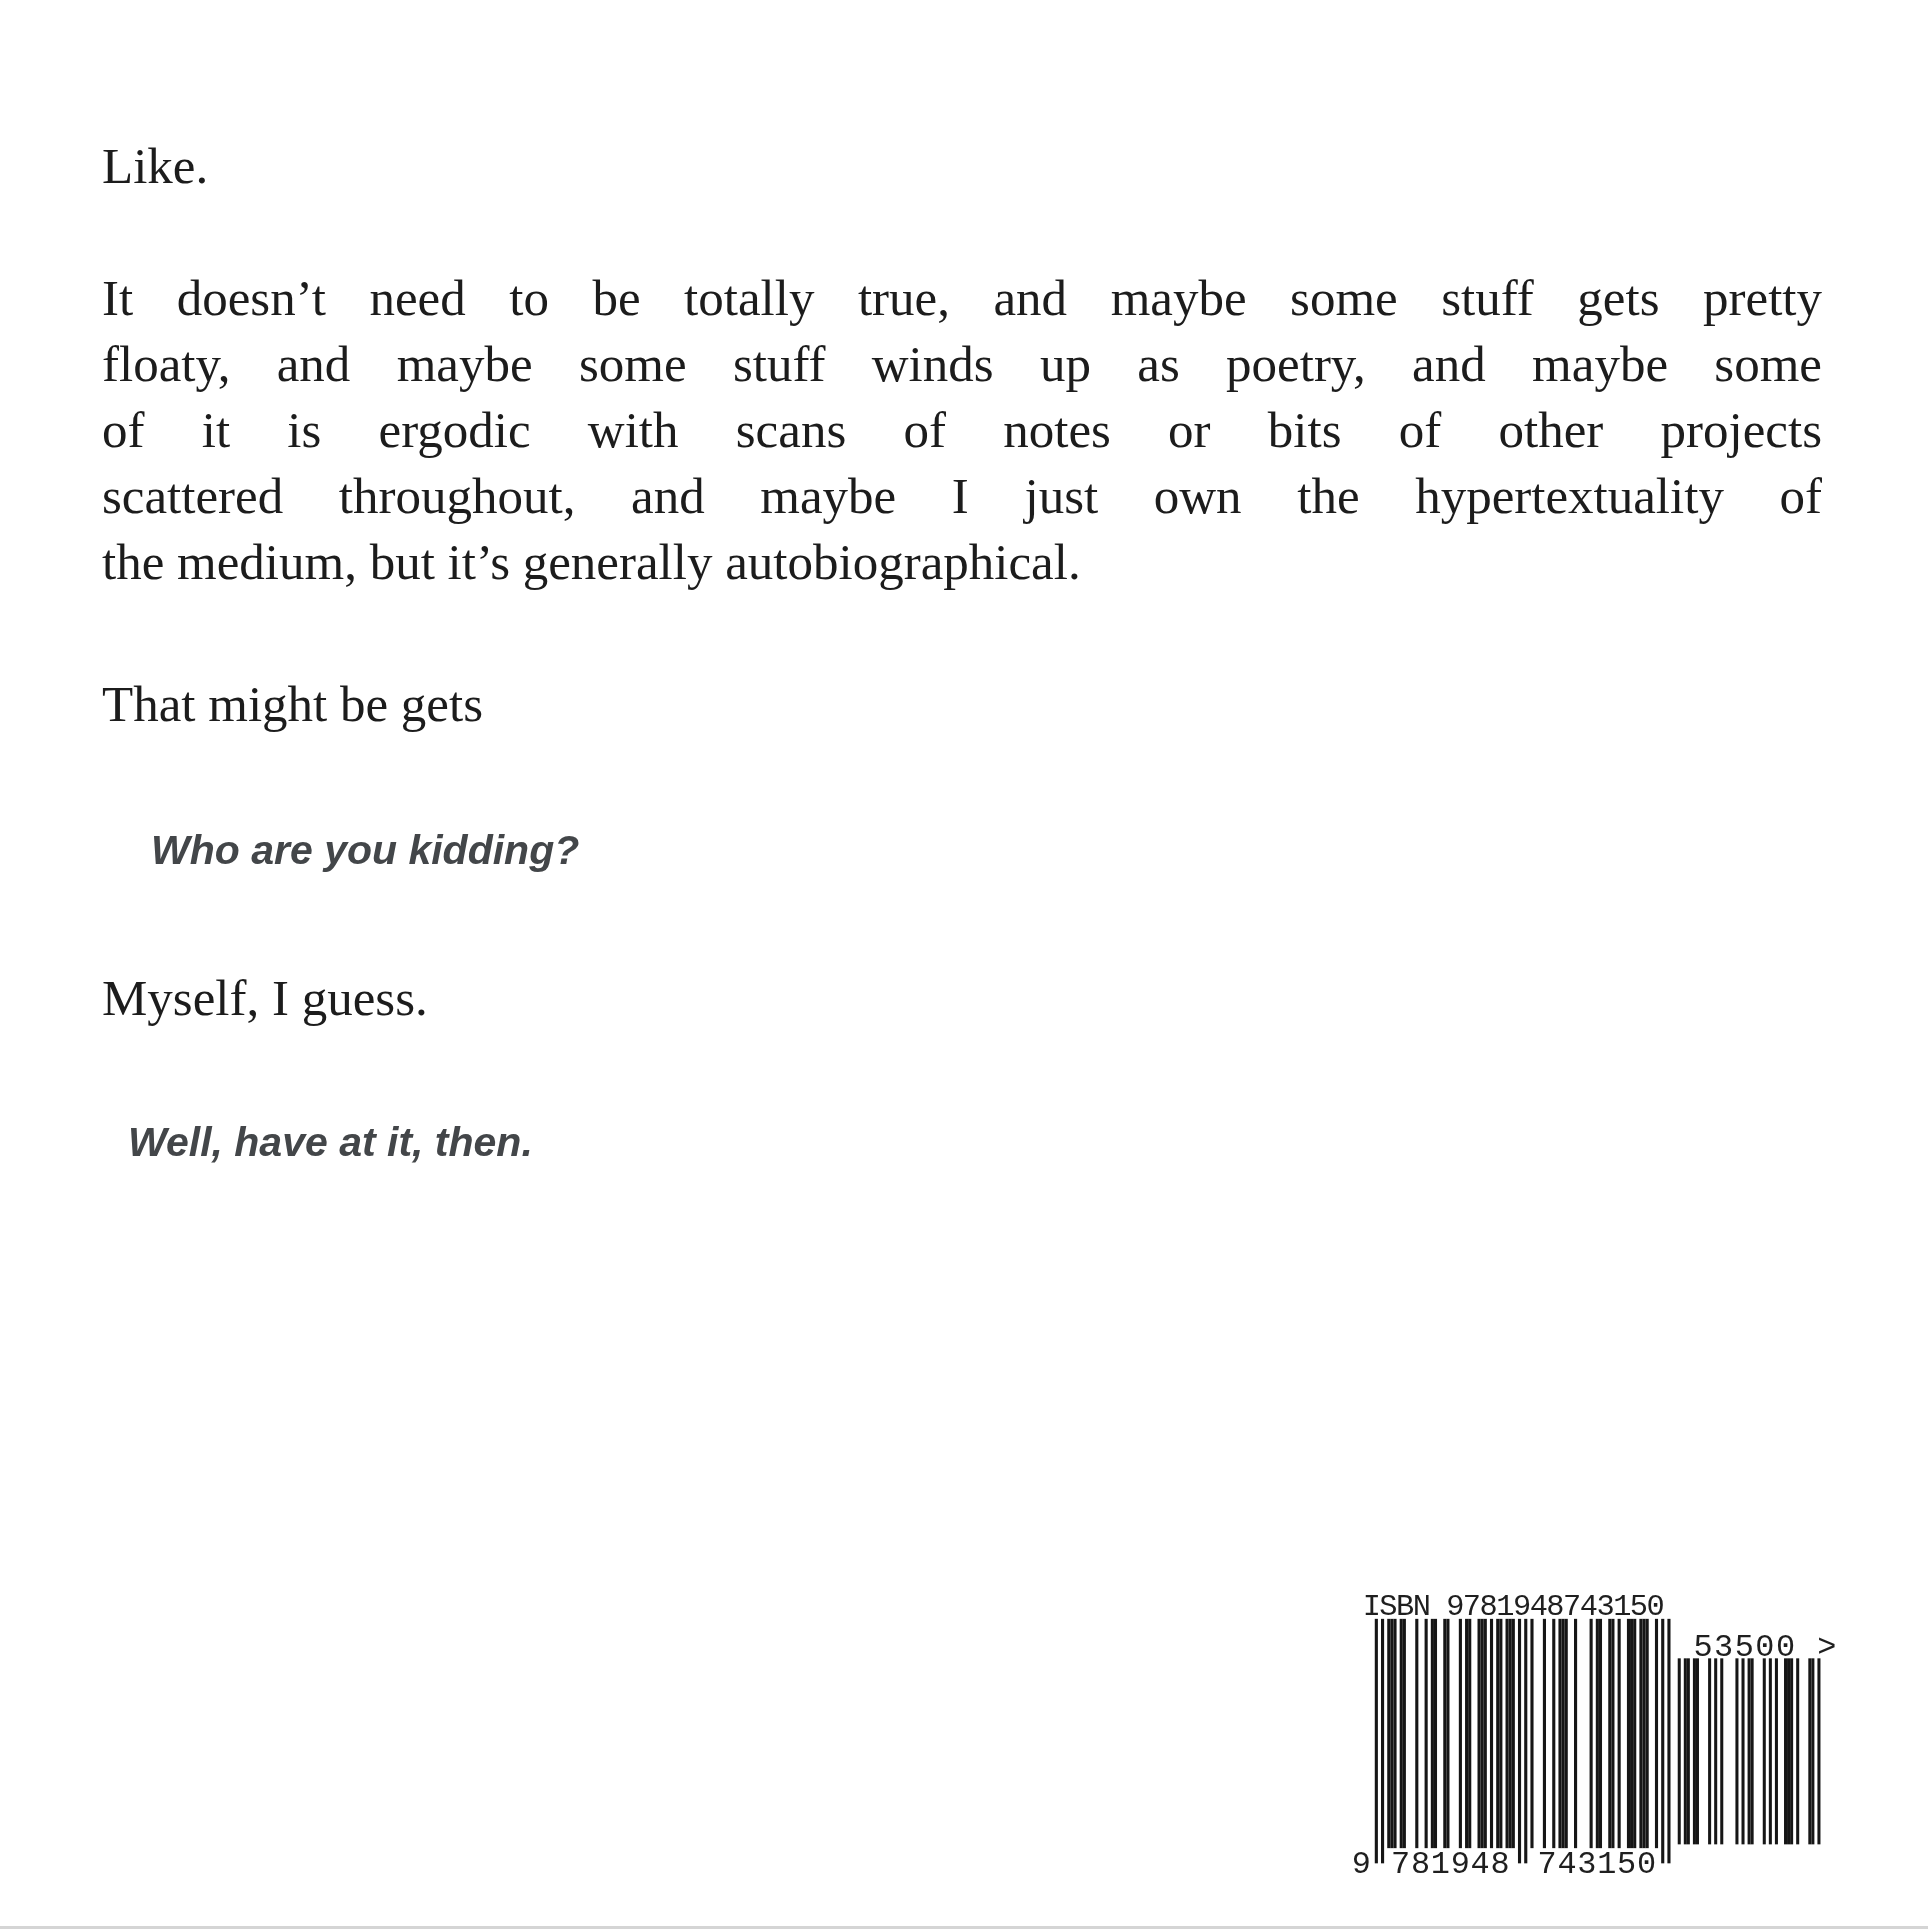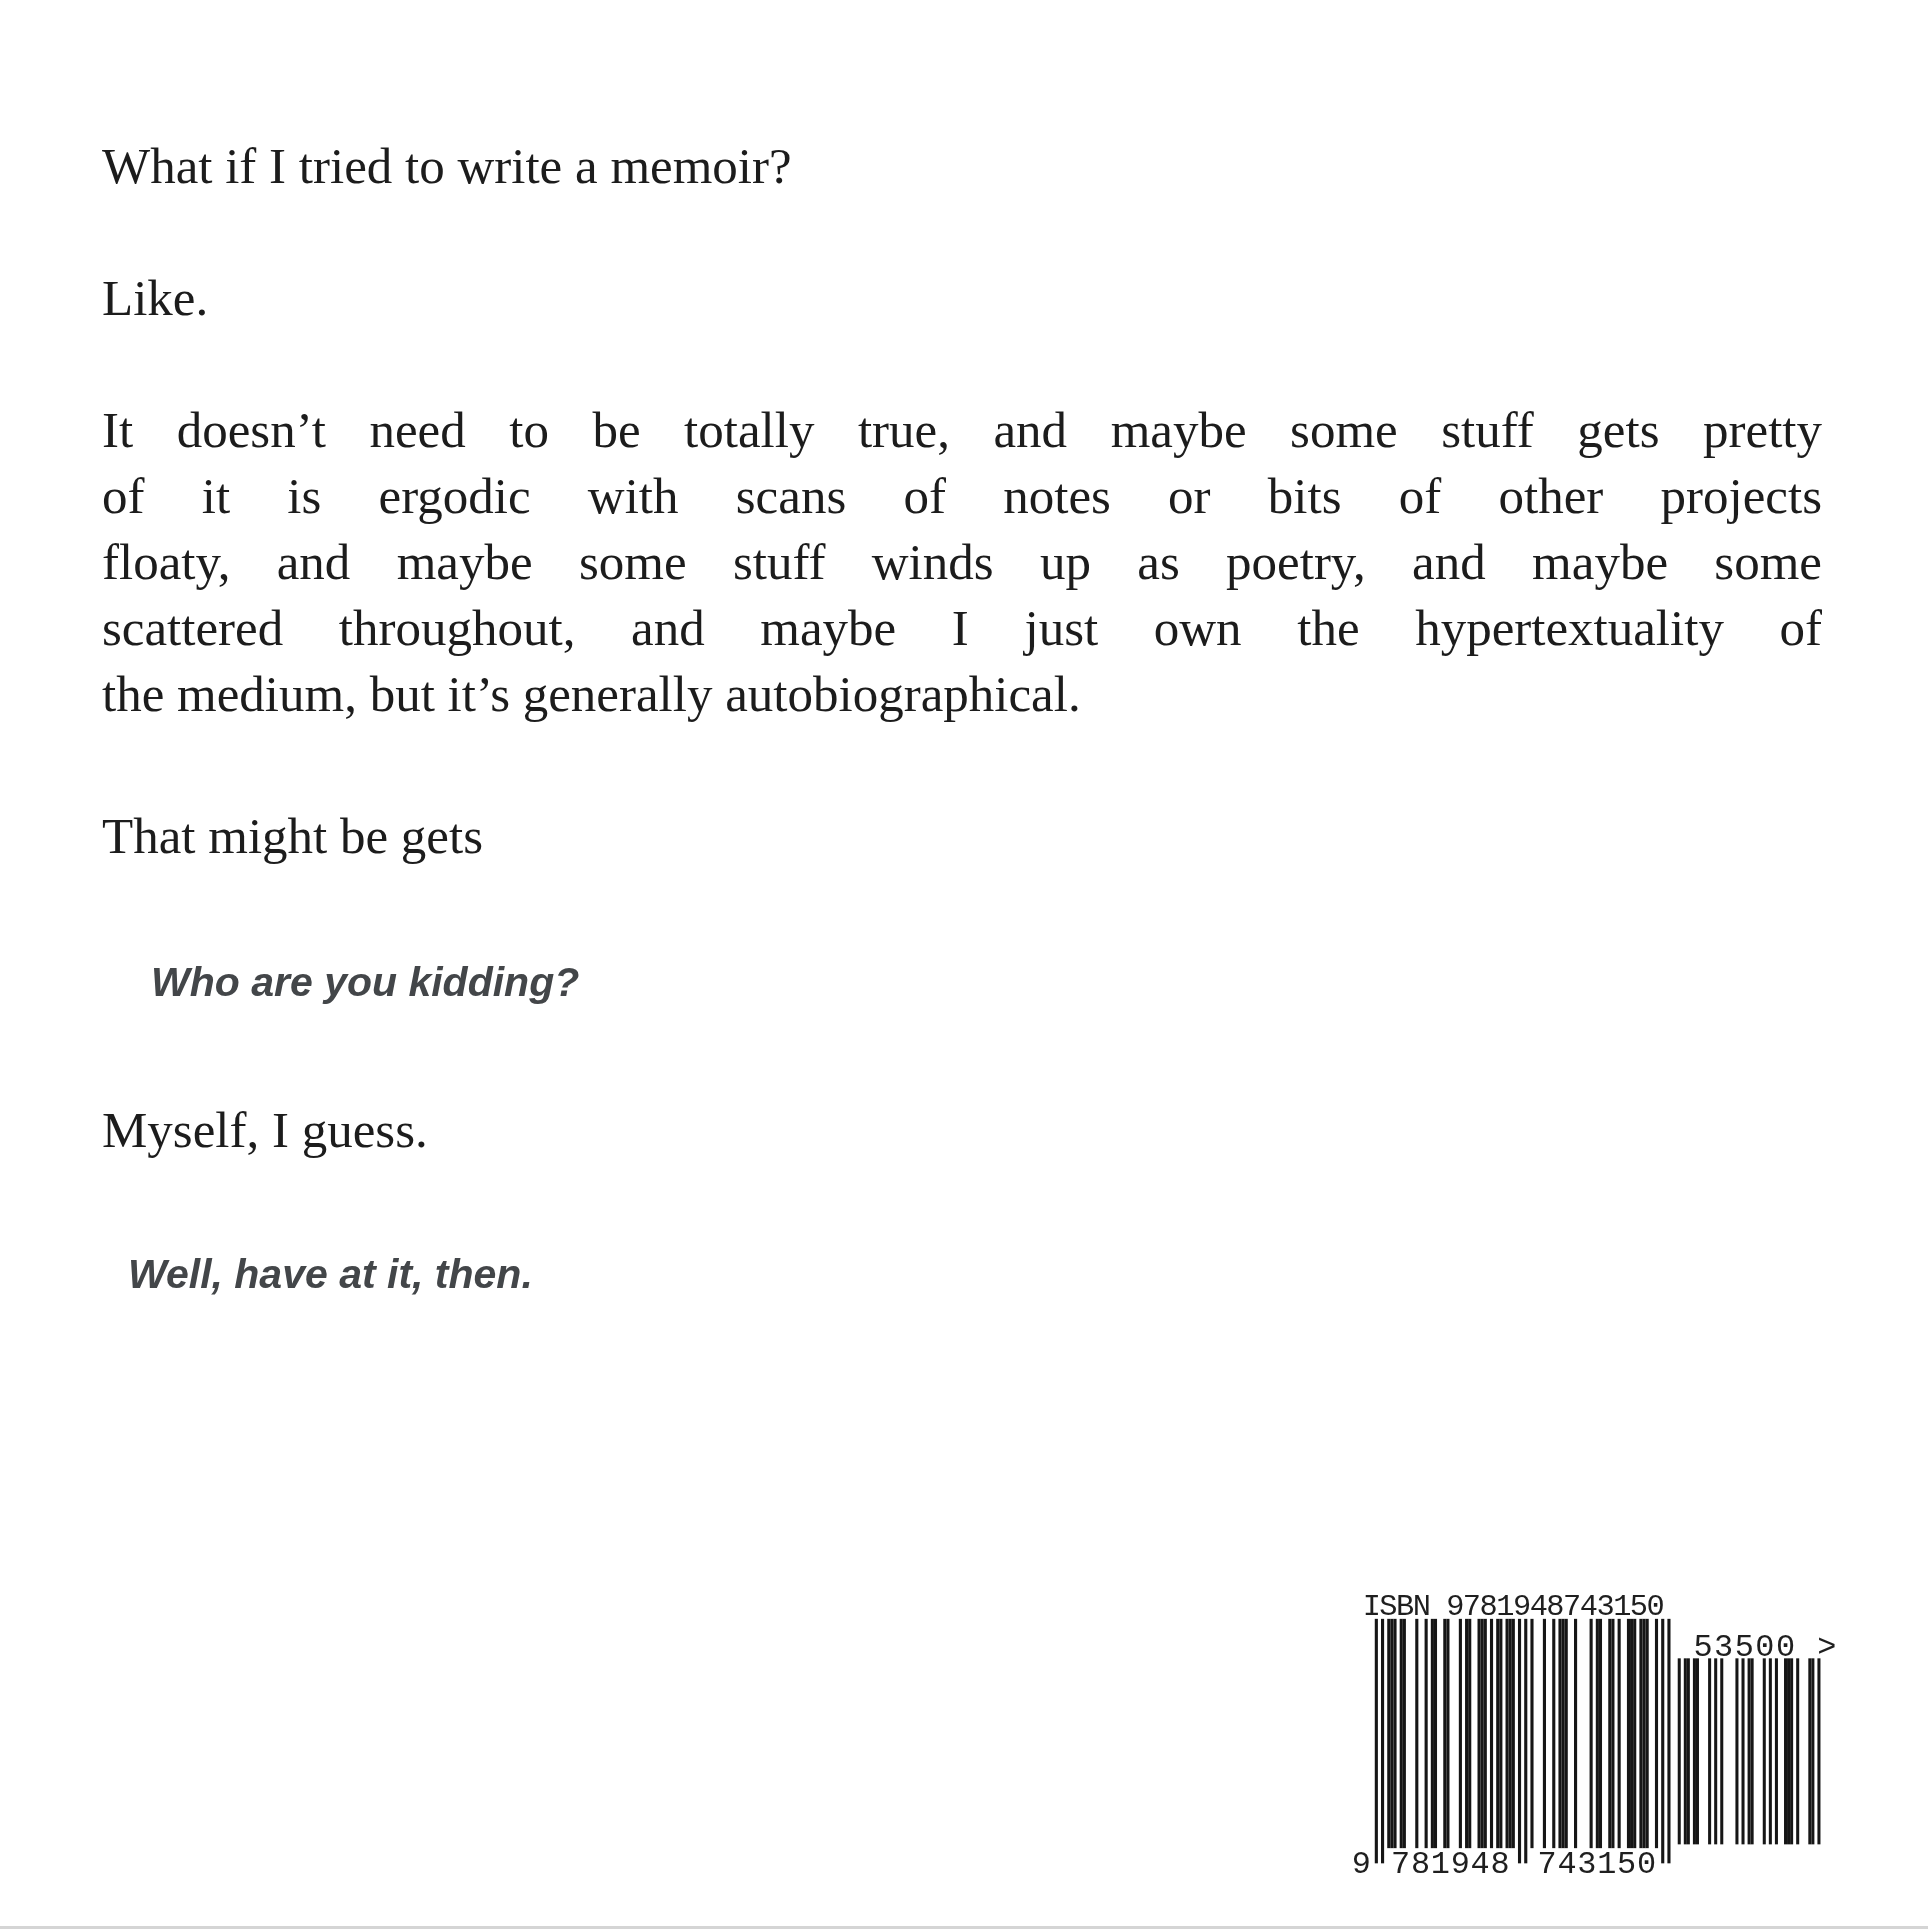--- a/index.html
+++ b/index.html
@@ -68,28 +68,27 @@
     background:#d5d5d5;
   }
 </style>
 </head>
 <body>
 
 <div class="page">
 
   <main class="content">
 
-    <p class="serif">What if I tried to write a memoir?</p>
 
     <p class="serif">Like.</p>
 
     <div class="para">
       <div class="jline">It doesn’t need to be totally true, and maybe some stuff gets pretty</div>
+      <div class="jline">floaty, and maybe some stuff winds up as poetry, and maybe some</div>
       <div class="jline">of it is ergodic with scans of notes or bits of other projects</div>
-      <div class="jline">floaty, and maybe some stuff winds up as poetry, and maybe some</div>
       <div class="jline">scattered throughout, and maybe I just own the hypertextuality of</div>
       <div class="jline last">the medium, but it’s generally autobiographical.</div>
     </div>
 
     <p class="serif">That might be gets</p>
 
     <p class="voice v1">Who are you kidding?</p>
 
     <p class="serif">Myself, I guess.</p>
 

